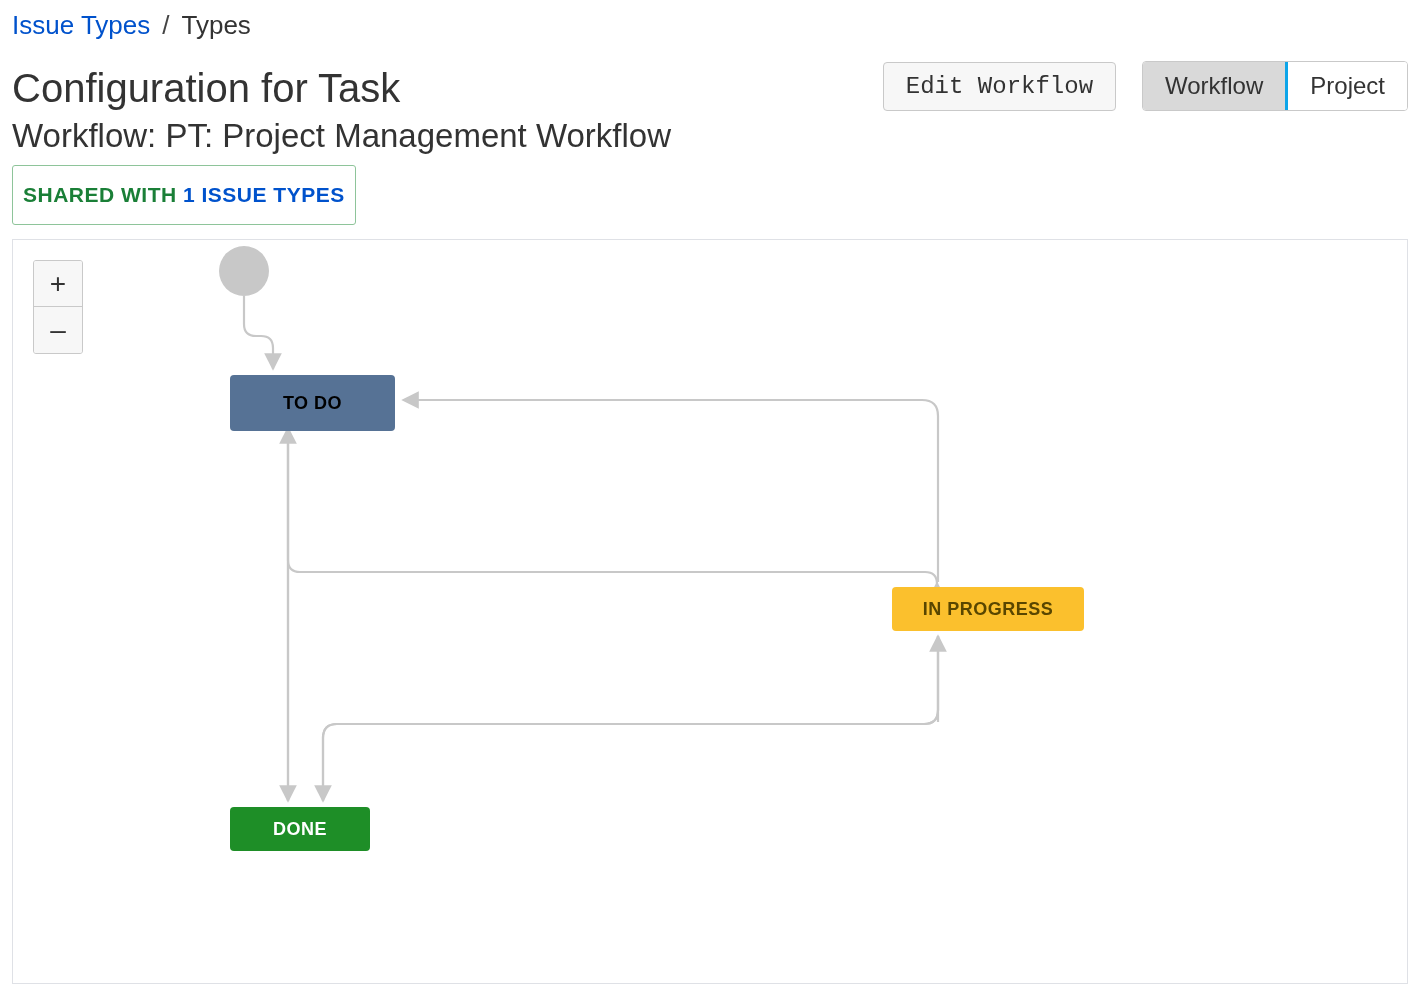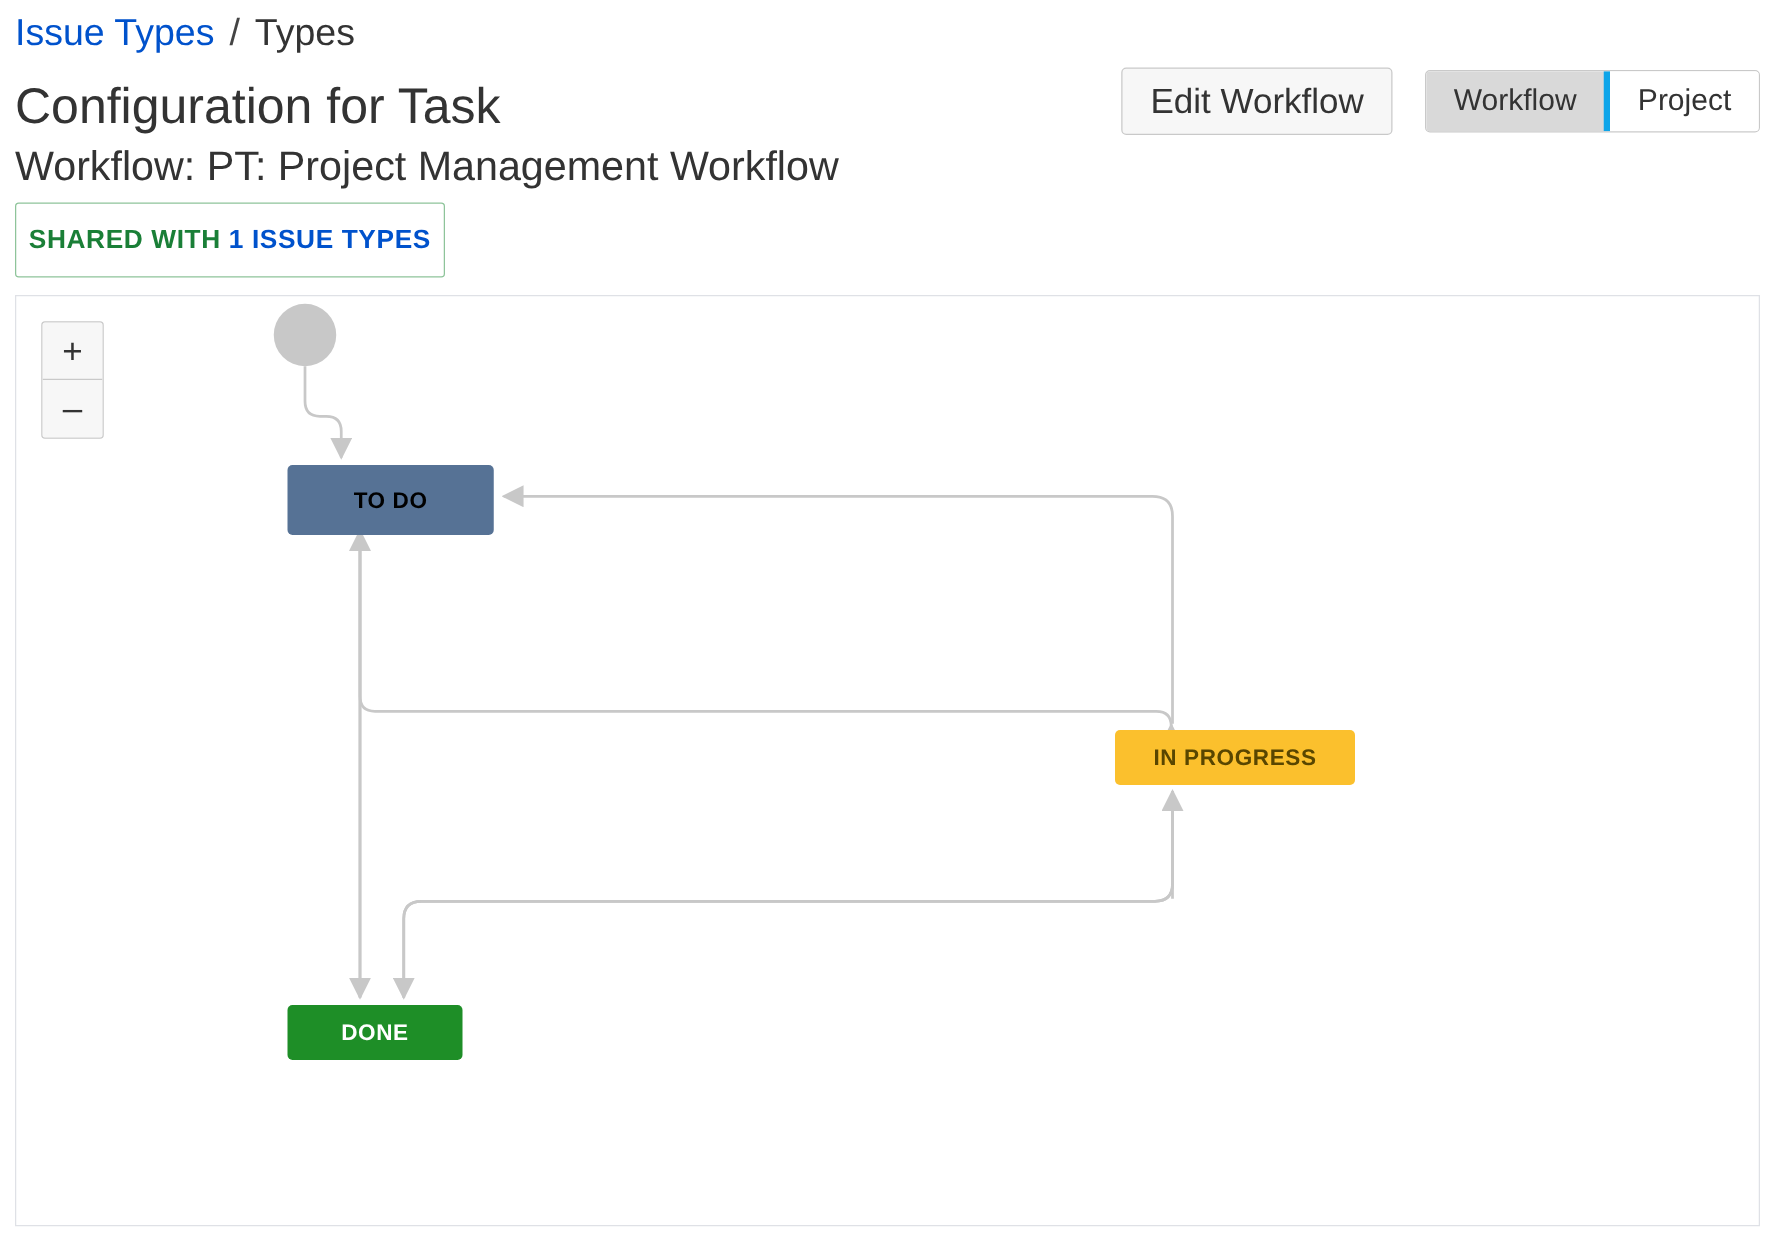--- a/index.html
+++ b/index.html
@@ -17,23 +17,23 @@
   .page {
     padding: 10px 12px 0 12px;
     box-sizing: border-box;
   }
 
   
   .breadcrumb {
     display: flex;
     align-items: baseline;
     gap: 12px;
-    font-size: 30px;
+    font-size: 26px;
     font-weight: 400;
-    margin-bottom: 6px;
+    margin-bottom: 16px;
   }
   .breadcrumb a {
     color: #0052cc;
     text-decoration: none;
     cursor: pointer;
   }
   .breadcrumb .sep {
     color: #444;
   }
   .breadcrumb .current {
@@ -59,42 +59,43 @@
     display: flex;
     align-items: center;
     gap: 26px;
     margin-top: 4px;
   }
 
   .btn {
     display: inline-flex;
     align-items: center;
     justify-content: center;
-    font-size: 28px;
+    font-size: 24px;
     padding: 10px 22px;
     background: #f7f7f7;
     border: 1px solid #c9c9c9;
     border-radius: 4px;
     color: #333;
     cursor: pointer;
     user-select: none;
+    font-family: Liberation Mono, monospace;
   }
 
   .toggle-group {
     display: inline-flex;
     border: 1px solid #c9c9c9;
     border-radius: 4px;
     overflow: hidden;
   }
   .toggle-group .toggle-btn {
     font-size: 24px;
     padding: 10px 22px;
     background: #fff;
     border: none;
-    border-right: 5px solid #0ea5e9;
+    border-right: 3px solid #0ea5e9;
     cursor: pointer;
     color: #333;
   }
   .toggle-group .toggle-btn:last-child { border-right: none; }
   .toggle-group .toggle-btn.active {
     background: #d9d9d9;
     font-weight: 500;
   }
 
   

